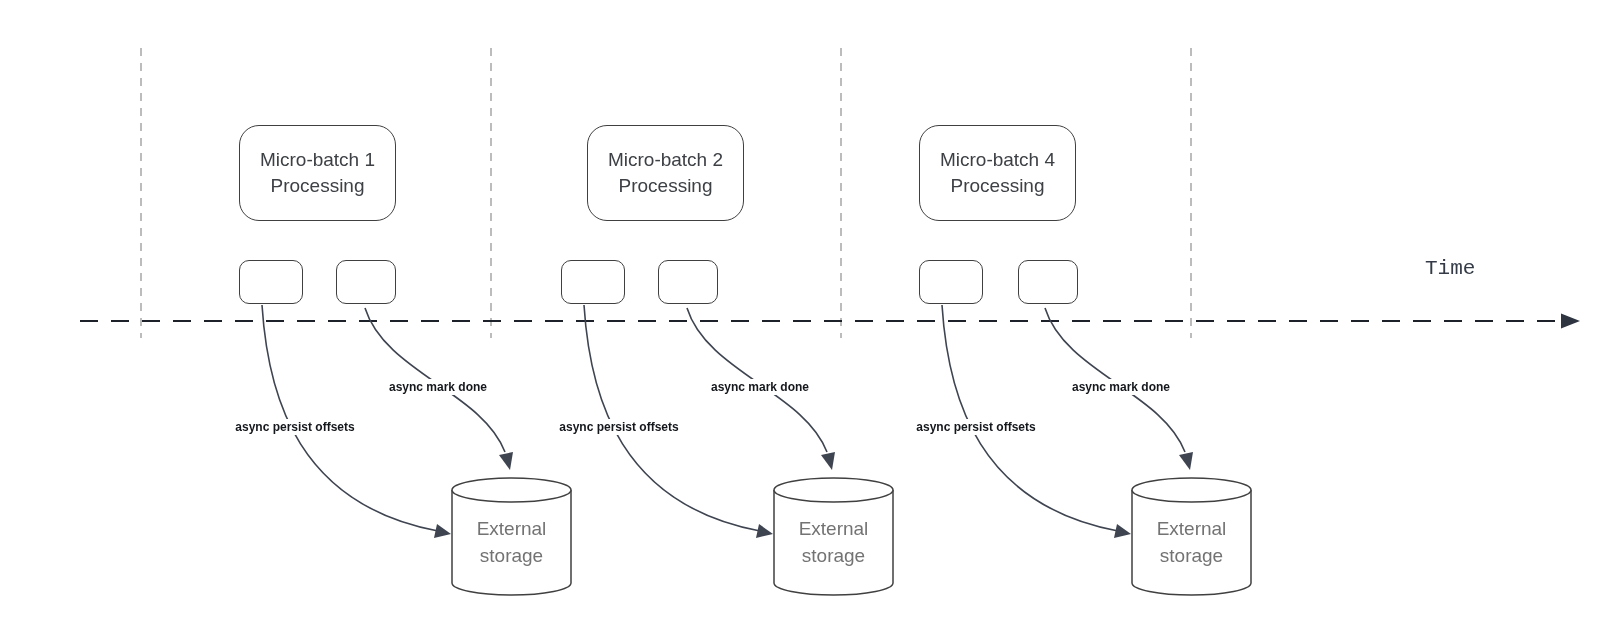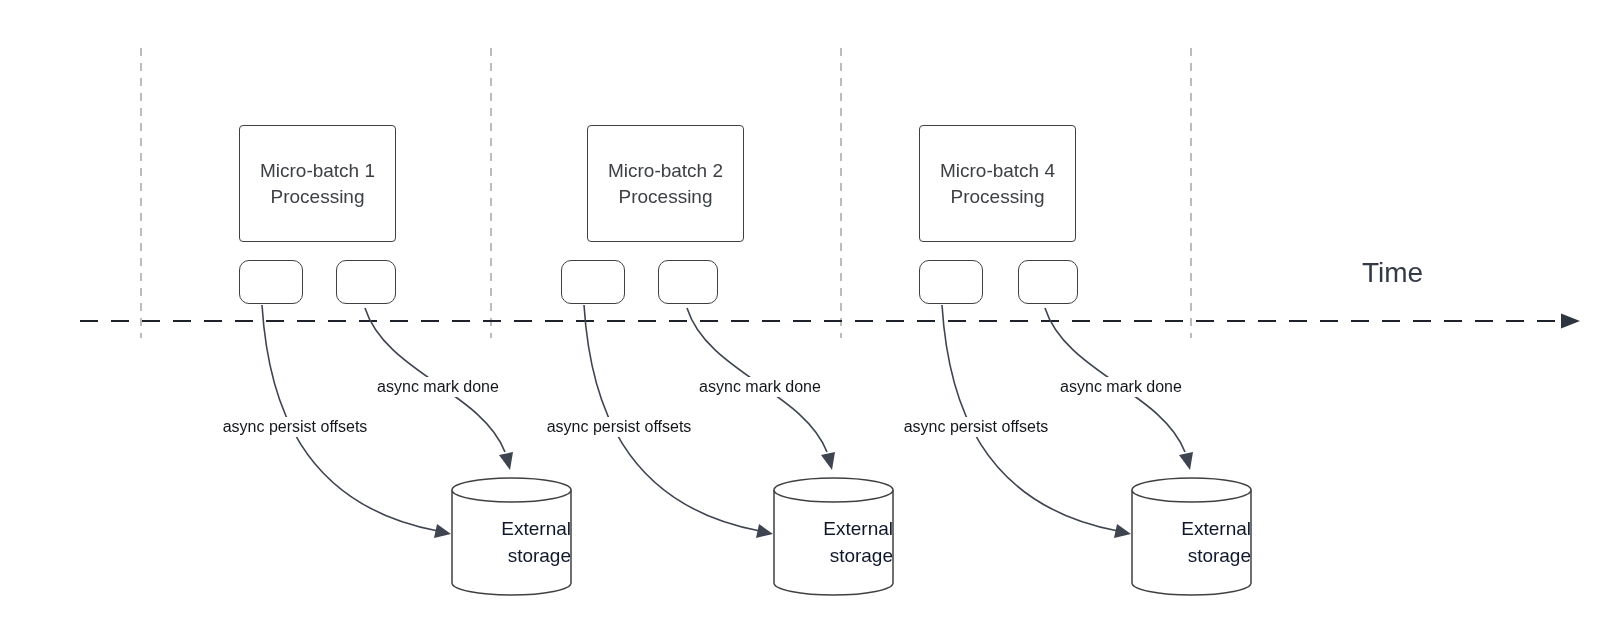--- a/index.html
+++ b/index.html
@@ -12,56 +12,57 @@
     overflow: hidden;
   }
   .layer { position: absolute; left: 0; top: 0; }
   .node {
     position: absolute;
     background: #ffffff;
     border: 1.5px solid #404040;
     box-sizing: border-box;
   }
   .main-box {
-    width: 157px; height: 117px; top: 125px;
-    border-radius: 4px;
+    width: 157px; height: 96px; top: 125px;
+    border-radius: 20px;
     display: flex; align-items: center; justify-content: center;
     text-align: center;
     font-size: 19px; line-height: 26px; color: #3d4045;
     padding: 8px 10px;
     z-index: 3;
   }
   .small-box {
     top: 260px; height: 44px;
     border-radius: 10px;
     z-index: 3;
   }
   .small-box.a { width: 64px; }
   .small-box.b { width: 60px; }
   .edge-label {
     position: absolute;
     transform: translate(-50%, -50%);
-    font-size: 16px; font-weight: normal; color: #14171c;
+    font-size: 12px; font-weight: bold; color: #14171c;
     background: #ffffff;
     padding: 1px 4px;
     white-space: nowrap;
     z-index: 4;
   }
   .storage-label {
     position: absolute;
     width: 119px; top: 515px;
-    text-align: right;
-    font-size: 19px; line-height: 27px; color: #0f172a;
+    text-align: center;
+    font-size: 19px; line-height: 27px; color: #737373;
     z-index: 4;
   }
   .time-label {
     position: absolute;
-    left: 1362px; top: 257px;
-    font-size: 28px; color: #343b47;
+    left: 1425px; top: 257px;
+    font-size: 21px; color: #343b47;
     z-index: 4;
+    font-family: Liberation Mono, monospace;
   }
 </style>
 </head>
 <body>
 
 <div class="canvas">
 
   <svg class="layer" width="1600" height="642" viewBox="0 0 1600 642">
 
     <line x1="141" y1="48" x2="141" y2="338" stroke="#a6a6a6" stroke-width="1.5" stroke-dasharray="8 7"></line>

